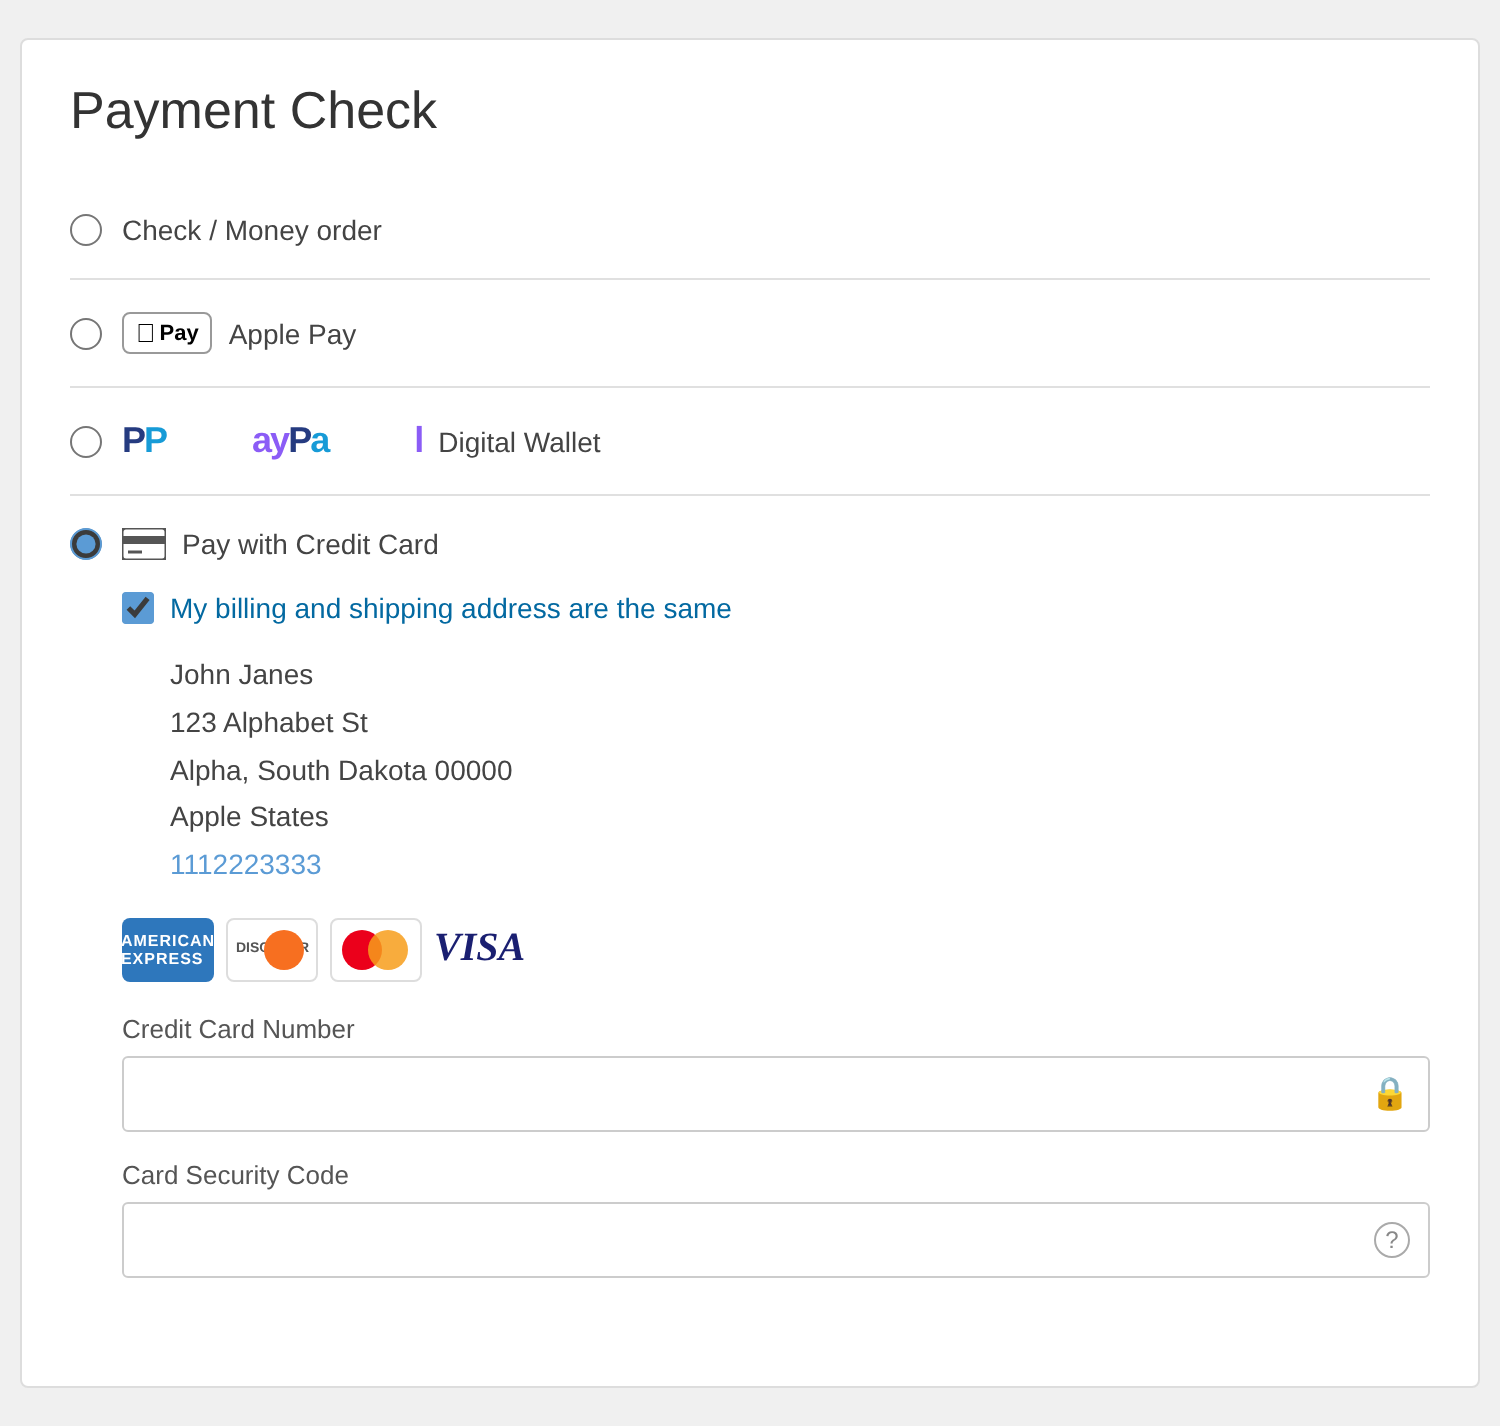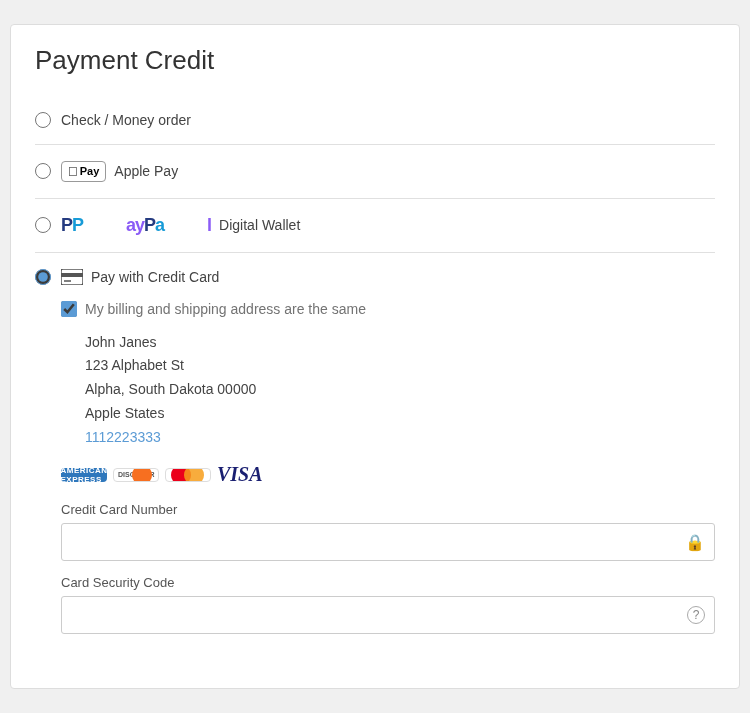--- a/index.html
+++ b/index.html
@@ -87,21 +87,21 @@
       margin-bottom: 14px;
     }
     .billing-checkbox-row input[type="checkbox"] {
       width: 16px;
       height: 16px;
       accent-color: #5b9bd5;
       cursor: pointer;
     }
     .billing-checkbox-label {
       font-size: 14px;
-      color: #737373;
+      color: #0369a1;
     }
     .address-block {
       margin-left: 24px;
       font-size: 14px;
       color: #444;
       line-height: 1.7;
       margin-bottom: 14px;
     }
     .address-phone {
       color: #5b9bd5;
@@ -109,21 +109,21 @@
     }
     .card-logos {
       display: flex;
       align-items: center;
       gap: 6px;
       margin-bottom: 16px;
     }
     
     .card-badge {
       width: 46px;
-      height: 14px;
+      height: 32px;
       border-radius: 4px;
       display: inline-flex;
       align-items: center;
       justify-content: center;
       font-size: 9px;
       font-weight: bold;
       overflow: hidden;
       flex-shrink: 0;
     }
     .amex-badge {
@@ -253,21 +253,21 @@
       position: absolute;
       right: 10px;
       top: 50%;
       transform: translateY(-50%);
     }
   </style>
 </head>
 <body>
 
 <div class="card">
-  <h1 class="page-title">Payment Credit</h1>
+  <h1 class="page-title">Payment Check</h1>
 
   <div class="payment-option">
     <input type="radio" name="payment" id="check" style="">
     <label class="payment-option-label" for="check">
       <span>Check / Money order</span>
     </label>
   </div>
   <hr class="divider">
 
   <div class="payment-option">

